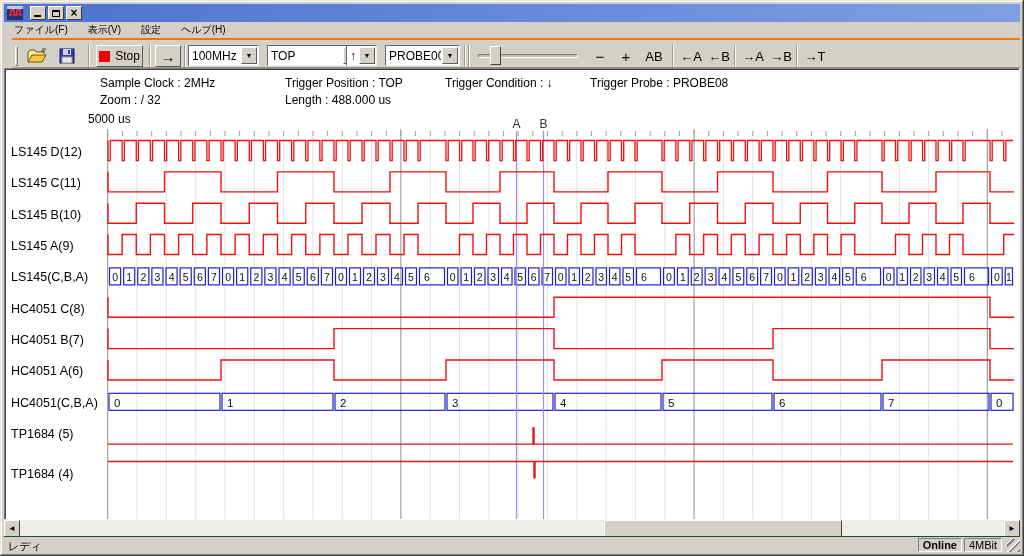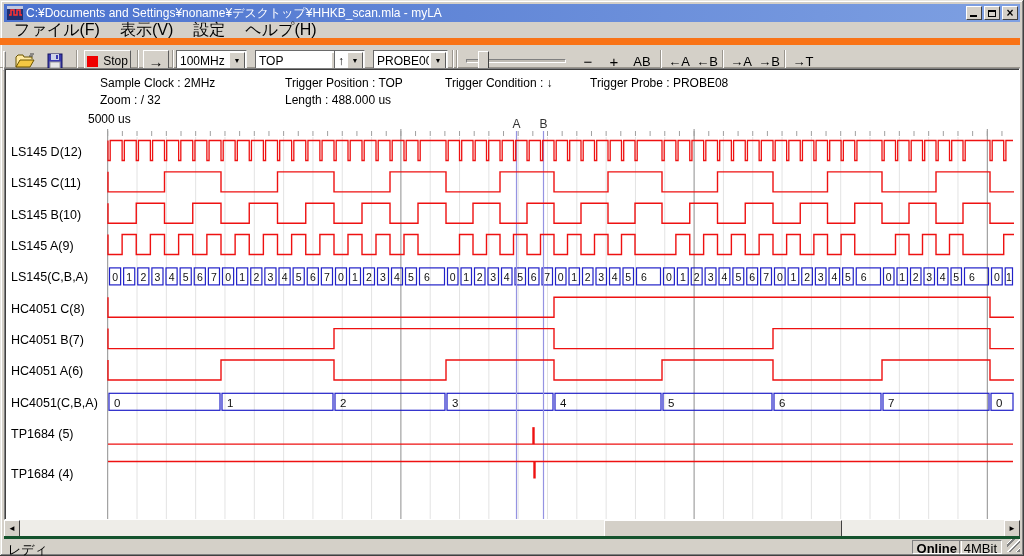--- a/index.html
+++ b/index.html
@@ -11,24 +11,24 @@
     background:linear-gradient(90deg,#4b72ce,#7ea0e2);display:flex;align-items:center;padding:0 2px;}
   .app-icon{width:16px;height:16px;margin:0 3px 0 1px;flex:0 0 auto;}
   .title-text{color:#fff;font-size:12px;white-space:nowrap;overflow:hidden;flex:1;}
   .win-btns{display:flex;gap:2px;margin-left:4px;}
   .win-btn{width:16px;height:14px;background:#d4d0c8;border:1px solid;border-color:#fff #404040 #404040 #fff;
     display:flex;align-items:center;justify-content:center;position:relative;}
   .glyph-min{position:absolute;left:3px;bottom:2px;width:7px;height:2px;background:#000;}
   .glyph-max{width:8px;height:7px;border:1px solid #000;border-top-width:2px;}
   .glyph-close{font-size:12px;font-weight:bold;line-height:10px;color:#000;}
   
-  .menubar{position:absolute;left:4px;top:22px;right:4px;height:16px;display:flex;align-items:center;font-size:16px;}
+  .menubar{position:absolute;left:4px;top:22px;right:4px;height:16px;display:flex;align-items:center;font-size:10px;}
   .menu-item{padding:1px 10px;white-space:nowrap;color:#000;}
   
-  .toolbar{position:absolute;left:0;top:38px;right:4px;height:30px;border-top:7px solid #f97316;border-bottom:1px solid #9a968e;}
+  .toolbar{position:absolute;left:12px;top:38px;right:4px;height:30px;border-top:2px solid #f97316;border-bottom:1px solid #9a968e;}
   .tb{position:absolute;top:5px;height:22px;display:flex;align-items:center;justify-content:center;font-size:13px;color:#000;}
   .tb-flat{background:transparent;}
   .tb-raised{background:#d4d0c8;border:1px solid;border-color:#fff #5c5c5c #5c5c5c #fff;}
   .tb-sep{position:absolute;top:5px;width:2px;height:22px;border-left:1px solid #9a968e;border-right:1px solid #fff;}
   .tb-grip{position:absolute;top:6px;left:3px;width:3px;height:20px;border:1px solid;border-color:#fff #808080 #808080 #fff;}
   .combo{position:absolute;top:5px;height:21px;background:#fff;border:1px solid;border-color:#6a6a6a #f4f4f4 #f4f4f4 #6a6a6a;display:flex;align-items:center;}
   .combo .val{flex:1;font-size:12px;padding:0 3px;white-space:nowrap;overflow:hidden;}
   .combo .drop{width:16px;height:17px;margin:1px;background:#d4d0c8;border:1px solid;border-color:#fff #5c5c5c #5c5c5c #fff;
     font-size:7px;display:flex;align-items:center;justify-content:center;color:#000;}
   .stop-square{width:11px;height:11px;background:#f00000;margin-right:5px;display:inline-block;}
@@ -40,40 +40,39 @@
   .info-text{position:absolute;font-size:12px;color:#000;white-space:nowrap;z-index:5;}
   .ch-label{position:absolute;left:11px;width:94px;height:18px;font-size:12.5px;color:#000;white-space:nowrap;}
   #channel-labels{position:absolute;left:0;top:0;z-index:5;}
   svg.wave{position:absolute;left:0;top:0;z-index:4;}
   
   .hscroll{position:absolute;left:4px;top:520px;width:1016px;height:17px;background:#eeede8;display:block;}
   .sc-btn{position:absolute;top:0;width:16px;height:17px;background:#d4d0c8;border:1px solid;border-color:#fff #404040 #404040 #fff;
     font-size:8px;display:flex;align-items:center;justify-content:center;color:#000;}
   .sc-thumb{position:absolute;top:0;height:17px;background:#d4d0c8;border:1px solid;border-color:#fff #404040 #404040 #fff;}
   
-  .statusbar{position:absolute;left:4px;bottom:4px;width:1016px;height:16px;background:#d4d0c8;border-top:3px solid #14532d;font-size:13px;}
+  .statusbar{position:absolute;left:4px;bottom:4px;width:1016px;height:16px;background:#d4d0c8;border-top:1px solid #14532d;font-size:11px;}
   .status-ready{position:absolute;left:4px;top:2px;color:#000;}
   .status-pane{position:absolute;top:1px;height:14px;border:1px solid;border-color:#808080 #fff #fff #808080;padding:0 4px;color:#000;}
   .grip{position:absolute;right:0;bottom:0;width:13px;height:13px;
     background:repeating-linear-gradient(135deg,transparent 0 3px,#fff 3px 4px,#808080 4px 6px);}
 </style>
 </head>
 <body>
 
 <div class="screen">
 
   <div class="titlebar">
     <div class="app-icon">
       <svg width="16" height="16">
           <rect x="0" y="1" width="16" height="14" fill="#203070"></rect>
           <polyline points="2,10 4,10 4,5 7,5 7,10 10,10 10,5 13,5 13,10 15,10" fill="none" stroke="#ff3030" stroke-width="1.5"></polyline>
           <rect x="0" y="1" width="16" height="3" fill="#c0c8e0"></rect>
         </svg>
     </div>
-    <div class="title-text">C:¥Documents and Settings¥noname¥デスクトップ¥HHKB_scan.mla - myLA</div>
     <div class="win-btns">
       <div class="win-btn">
           <span class="glyph-min"></span>
         </div>
       <div class="win-btn">
           <span class="glyph-max"></span>
         </div>
       <div class="win-btn">
           <span class="glyph-close">×</span>
         </div>

